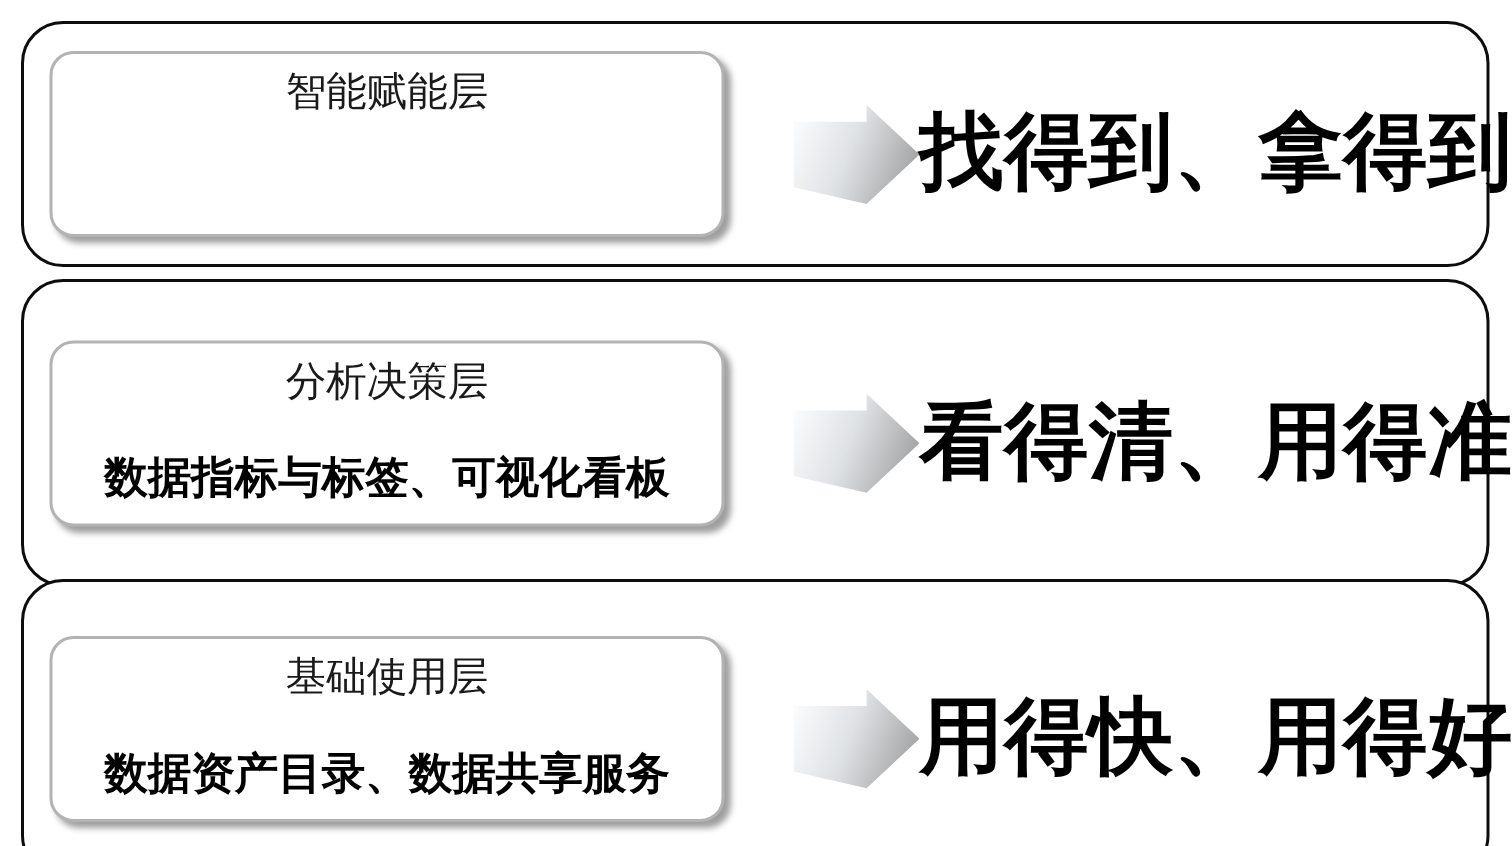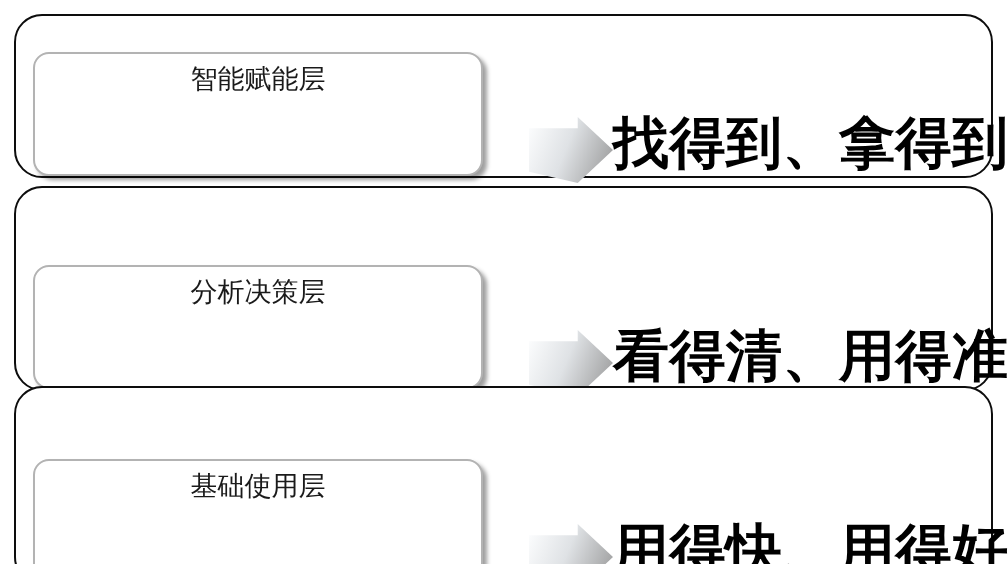--- a/index.html
+++ b/index.html
@@ -27,21 +27,21 @@
     overflow: hidden;
   }
   .layer-row {
     position: absolute;
     left: 14px;
     width: 979px;
     border: 2.5px solid var(--outer-border);
     border-radius: 28px;
     background: var(--background);
     display: flex;
-    align-items: flex-end;
+    align-items: center;
   }
   .layer-row.row-0 { top: 14px;  height: 164px; }
   .layer-row.row-1 { top: 186px; height: 205px; }
   .layer-row.row-2 { top: 386px; height: 199px; }
 
   .layer-card {
     margin-left: 17px;
     width: 450px;
     height: 124px;
     background: var(--background);
@@ -98,26 +98,28 @@
     <div class="layer-card">
       <div class="layer-title">智能赋能层</div>
     </div>
     <div class="arrow-right"></div>
     <div class="outcome-text">找得到、拿得到</div>
   </section>
 
   <section class="layer-row row-1">
     <div class="layer-card">
       <div class="layer-title">分析决策层</div>
+      <div class="layer-components">数据指标与标签、可视化看板</div>
     </div>
     <div class="arrow-right"></div>
     <div class="outcome-text">看得清、用得准</div>
   </section>
 
   <section class="layer-row row-2">
     <div class="layer-card">
       <div class="layer-title">基础使用层</div>
+      <div class="layer-components">数据资产目录、数据共享服务</div>
     </div>
     <div class="arrow-right"></div>
     <div class="outcome-text">用得快、用得好</div>
   </section>
 
 </div>
 
 </body></html>

